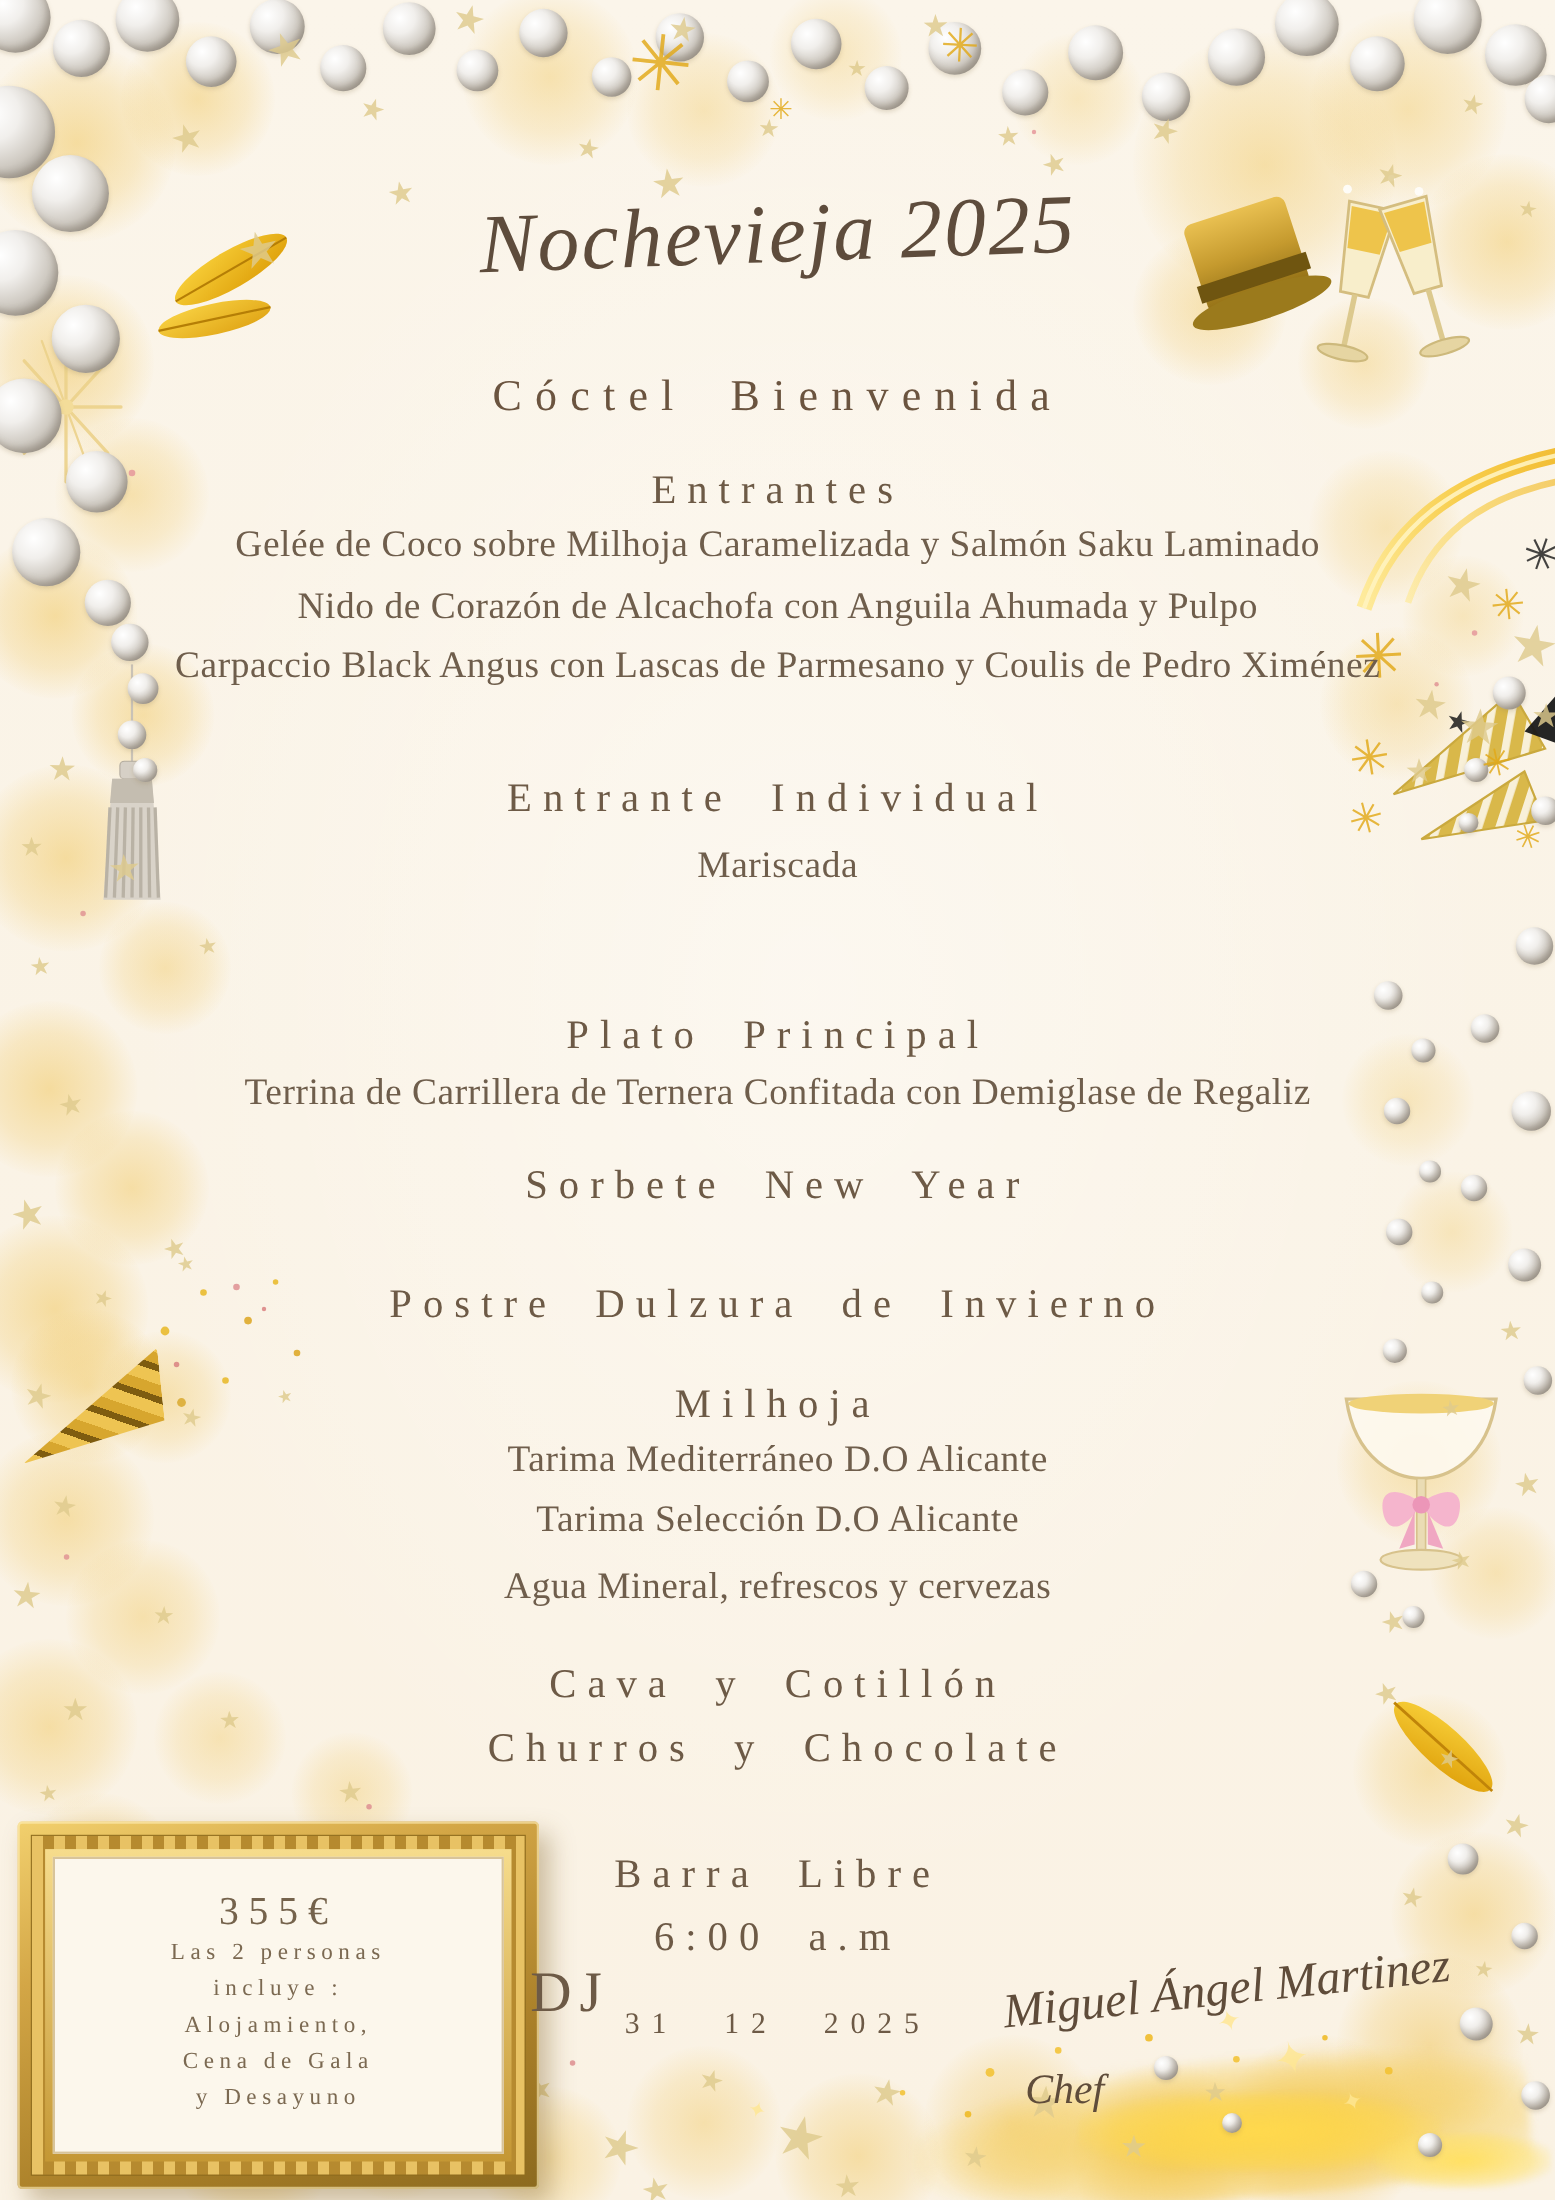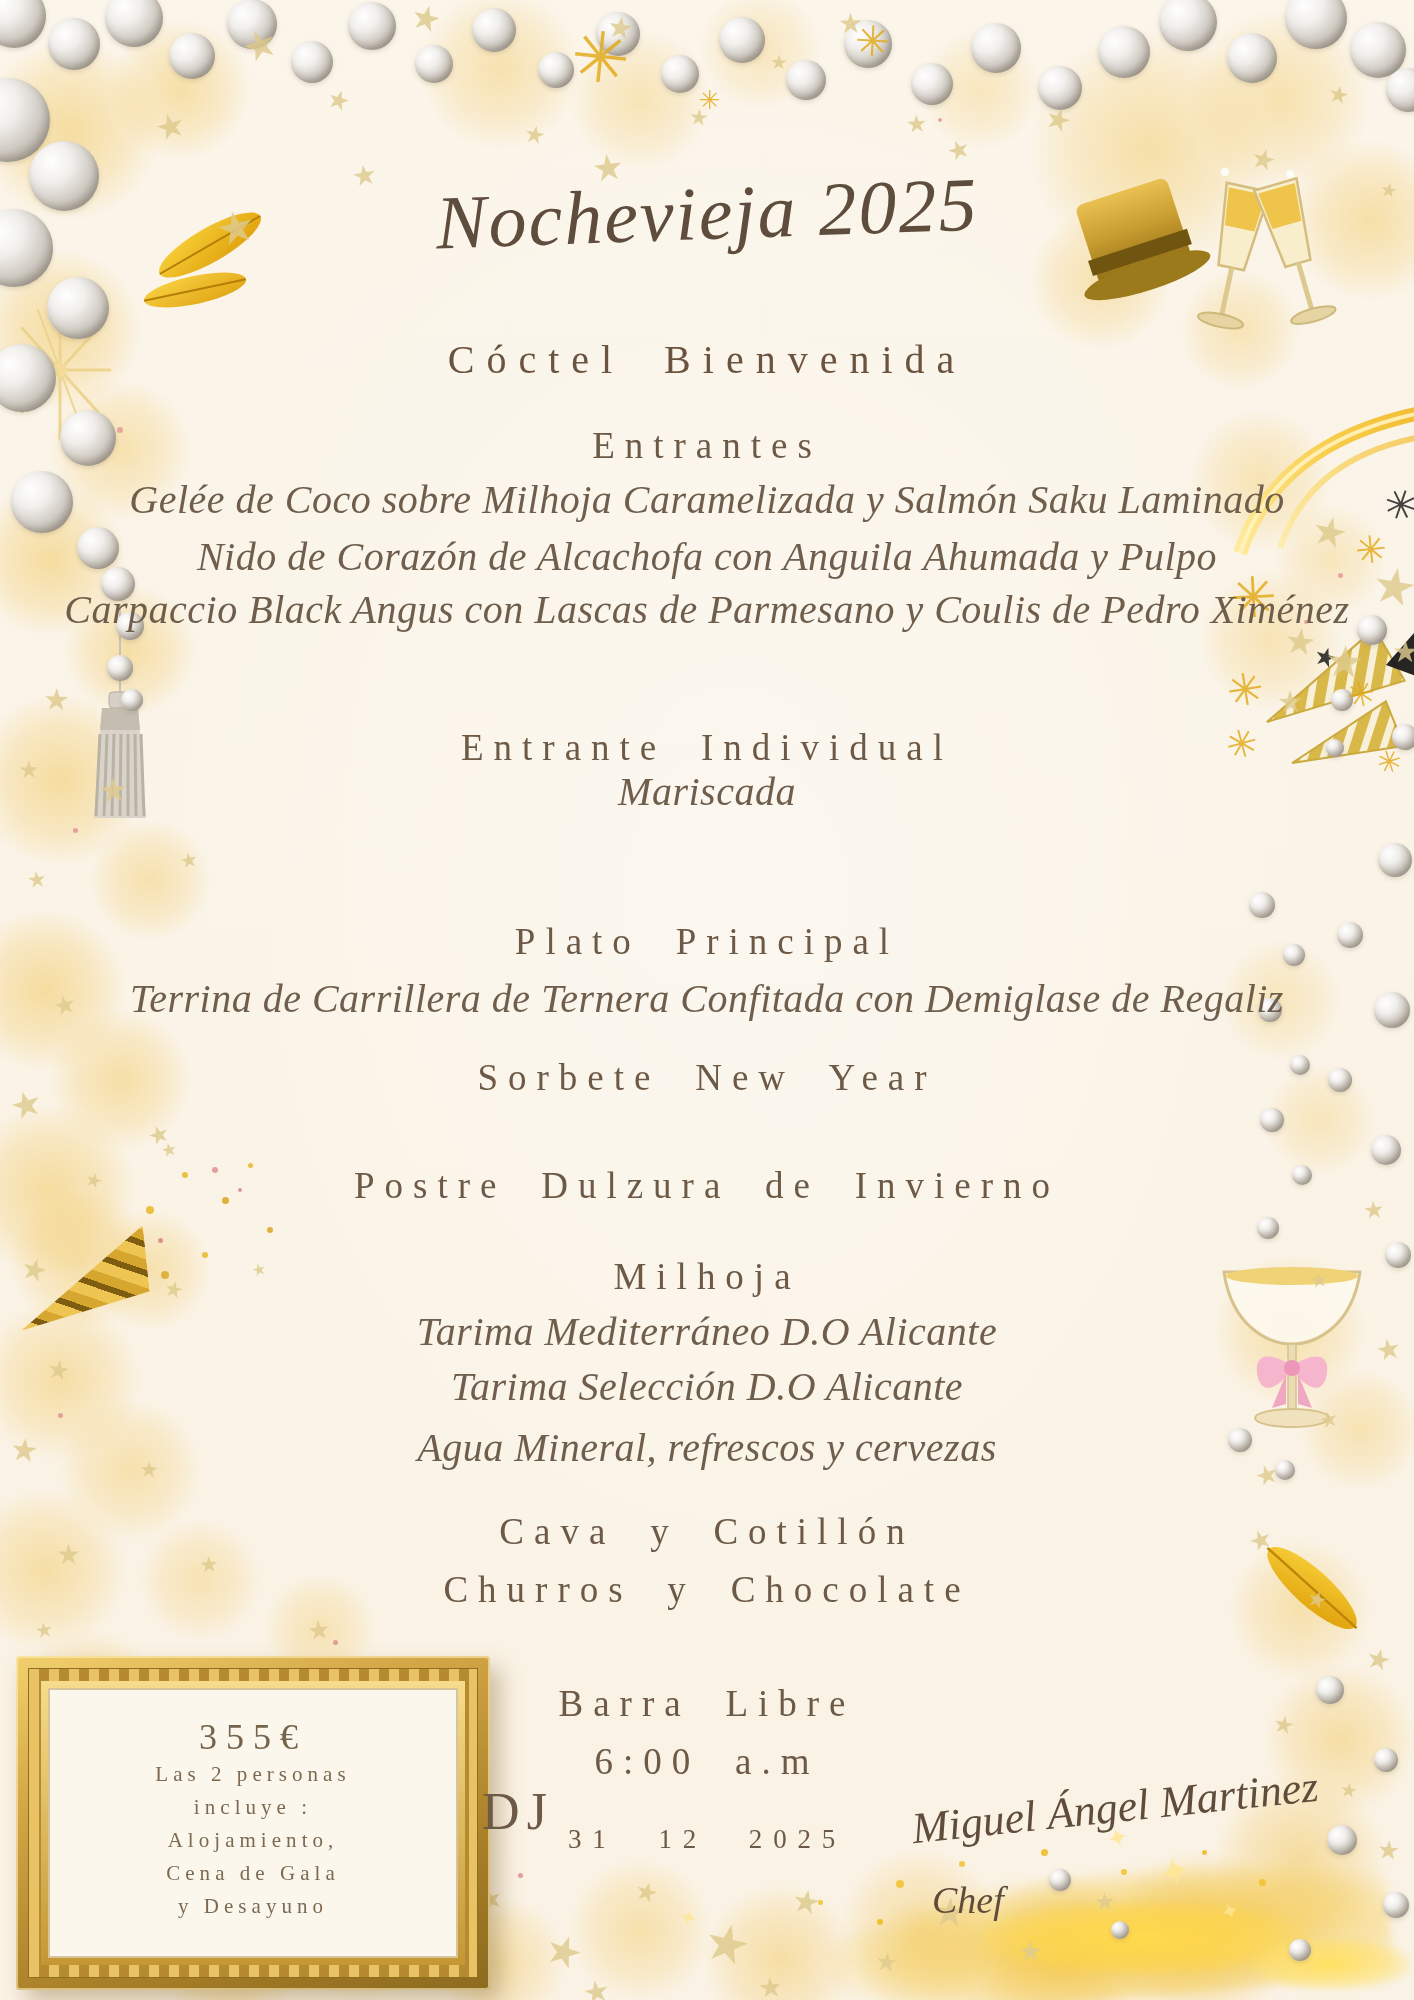--- a/index.html
+++ b/index.html
@@ -36,21 +36,21 @@
 
   
   .txt{position:absolute;z-index:5;white-space:nowrap;color:#6e5b47;}
   .center{left:50%;transform:translateX(-50%);}
   .title{
     font-style:italic;font-size:76px;color:#5e4c3c;letter-spacing:2px;
     transform:translateX(-50%) rotate(-2deg);
   }
   .welcome{font-size:40px;letter-spacing:0.30em;word-spacing:0.45em;color:#6b543f;}
   .h{font-size:37px;letter-spacing:0.27em;word-spacing:0.42em;color:#6d5a46;}
-  .dish{font-style:italic;font-size:40px;color:#6f5e4c;letter-spacing:0.5px;}
+  .dish{font-size:34px;color:#6f5e4c;letter-spacing:0.5px;}
   .dj{font-size:52px;letter-spacing:0.14em;color:#6d5a46;}
   .date{font-size:27px;letter-spacing:0.40em;word-spacing:0.9em;color:#6d5a46;}
   .signature{
     font-style:italic;font-size:44px;color:#5f4c3a;width:420px;text-align:center;
     transform:rotate(-6deg);white-space:nowrap;
   }
   .chef{font-style:italic;font-size:38px;color:#5f4c3a;}
 
   
   .frame{
@@ -426,21 +426,21 @@
     </div>
 
   <div class="txt title center" style="top:170px;">Nochevieja 2025</div>
   <div class="txt welcome center" style="top:336px;">Cóctel Bienvenida</div>
 
   <div class="txt h center" style="top:424px;">Entrantes</div>
   <div class="txt dish center" style="top:476px;">Gelée de Coco sobre Milhoja Caramelizada y Salmón Saku Laminado</div>
   <div class="txt dish center" style="top:586px;">Carpaccio Black Angus con Lascas de Parmesano y Coulis de Pedro Ximénez</div>
   <div class="txt dish center" style="top:533px;">Nido de Corazón de Alcachofa con Anguila Ahumada y Pulpo</div>
 
-  <div class="txt h center" style="top:726px;">Entrante Individual</div>
+  <div class="txt h center" style="top:704px;">Entrante Individual</div>
   <div class="txt dish center" style="top:768px;">Mariscada</div>
 
   <div class="txt h center" style="top:920px;">Plato Principal</div>
   <div class="txt dish center" style="top:975px;">Terrina de Carrillera de Ternera Confitada con Demiglase de Regaliz</div>
 
   <div class="txt h center" style="top:1056px;">Sorbete New Year</div>
   <div class="txt h center" style="top:1164px;">Postre Dulzura de Invierno</div>
 
   <div class="txt h center" style="top:1255px;">Milhoja</div>
   <div class="txt dish center" style="top:1308px;">Tarima Mediterráneo D.O Alicante</div>

